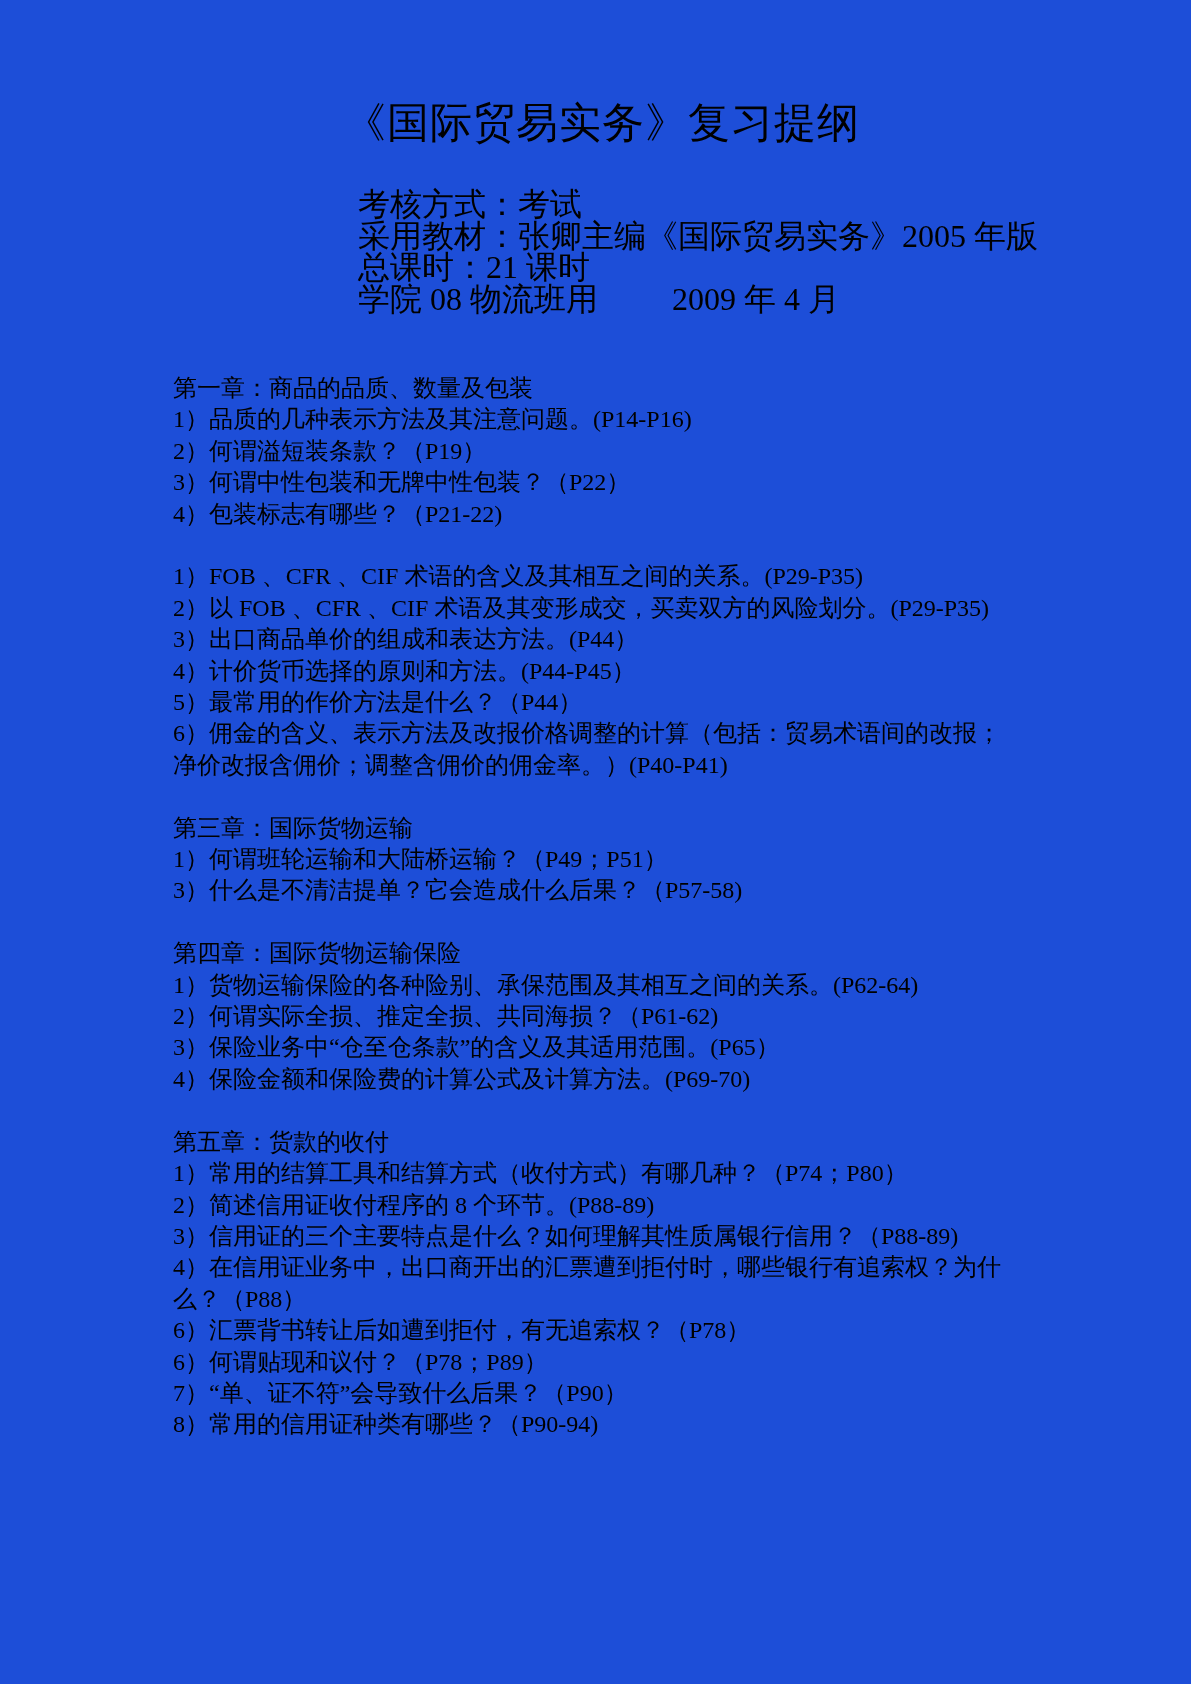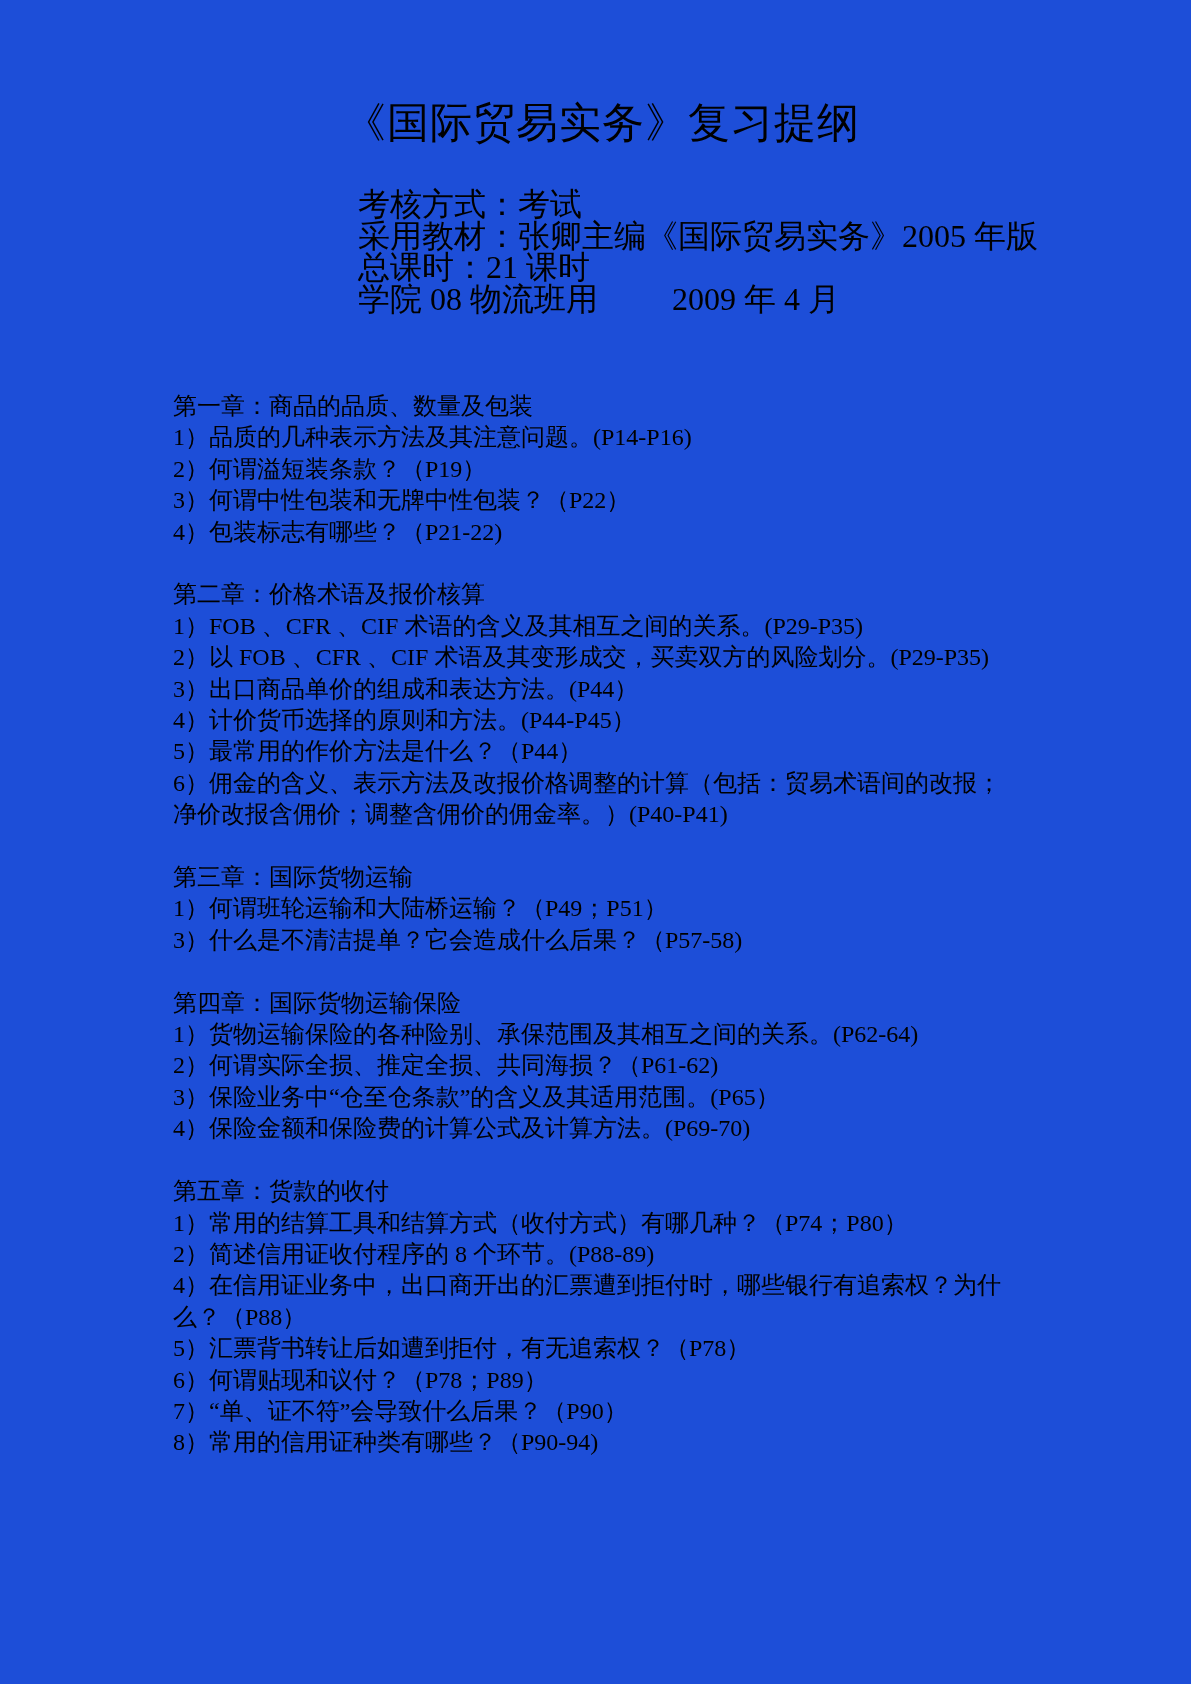--- a/index.html
+++ b/index.html
@@ -32,21 +32,21 @@
     font-size: 32px;
     line-height: 31.5px;
   }
   .meta-line {
     white-space: nowrap;
   }
   .meta-date {
     margin-left: 74px;
   }
   .chapters {
-    margin-top: 76px;
+    margin-top: 58px;
     font-size: 24px;
     line-height: 31.4px;
   }
   .chapter {
     margin: 0 0 31.4px 0;
   }
   .line {
     white-space: nowrap;
   }
 </style>
@@ -69,21 +69,20 @@
   <div class="chapters">
   <section class="chapter">
     <div class="line heading">第一章：商品的品质、数量及包装</div>
   <div class="line">1）品质的几种表示方法及其注意问题。(P14-P16)</div>
         <div class="line">2）何谓溢短装条款？（P19）</div>
         <div class="line">3）何谓中性包装和无牌中性包装？（P22）</div>
         <div class="line">4）包装标志有哪些？（P21-22)</div>
       </section>
 
   <section class="chapter">
-    <div class="line heading">第二章：价格术语及报价核算</div>
   <div class="line">1）FOB 、CFR 、CIF 术语的含义及其相互之间的关系。(P29-P35)</div>
         <div class="line">2）以 FOB 、CFR 、CIF 术语及其变形成交，买卖双方的风险划分。(P29-P35)</div>
         <div class="line">3）出口商品单价的组成和表达方法。(P44）</div>
         <div class="line">4）计价货币选择的原则和方法。(P44-P45）</div>
         <div class="line">5）最常用的作价方法是什么？（P44）</div>
         <div class="line">6）佣金的含义、表示方法及改报价格调整的计算（包括：贸易术语间的改报；</div>
         <div class="line">净价改报含佣价；调整含佣价的佣金率。）(P40-P41)</div>
       </section>
 
   <section class="chapter">
@@ -97,22 +96,23 @@
   <div class="line">1）货物运输保险的各种险别、承保范围及其相互之间的关系。(P62-64)</div>
         <div class="line">2）何谓实际全损、推定全损、共同海损？（P61-62)</div>
         <div class="line">3）保险业务中“仓至仓条款”的含义及其适用范围。(P65）</div>
         <div class="line">4）保险金额和保险费的计算公式及计算方法。(P69-70)</div>
       </section>
 
   <section class="chapter">
     <div class="line heading">第五章：货款的收付</div>
   <div class="line">1）常用的结算工具和结算方式（收付方式）有哪几种？（P74；P80）</div>
         <div class="line">2）简述信用证收付程序的 8 个环节。(P88-89)</div>
+        <div class="line">3）信用证的三个主要特点是什么？如何理解其性质属银行信用？（P88-89)</div>
         <div class="line">4）在信用证业务中，出口商开出的汇票遭到拒付时，哪些银行有追索权？为什</div>
         <div class="line">么？（P88）</div>
-        <div class="line">5）汇票背书转让后如遭到拒付，有无追索权？（P78）</div>
+        <div class="line">6）汇票背书转让后如遭到拒付，有无追索权？（P78）</div>
         <div class="line">6）何谓贴现和议付？（P78；P89）</div>
         <div class="line">7）“单、证不符”会导致什么后果？（P90）</div>
         <div class="line">8）常用的信用证种类有哪些？（P90-94)</div>
       </section>
 </div>
 
 </div>
 
 </body></html>

